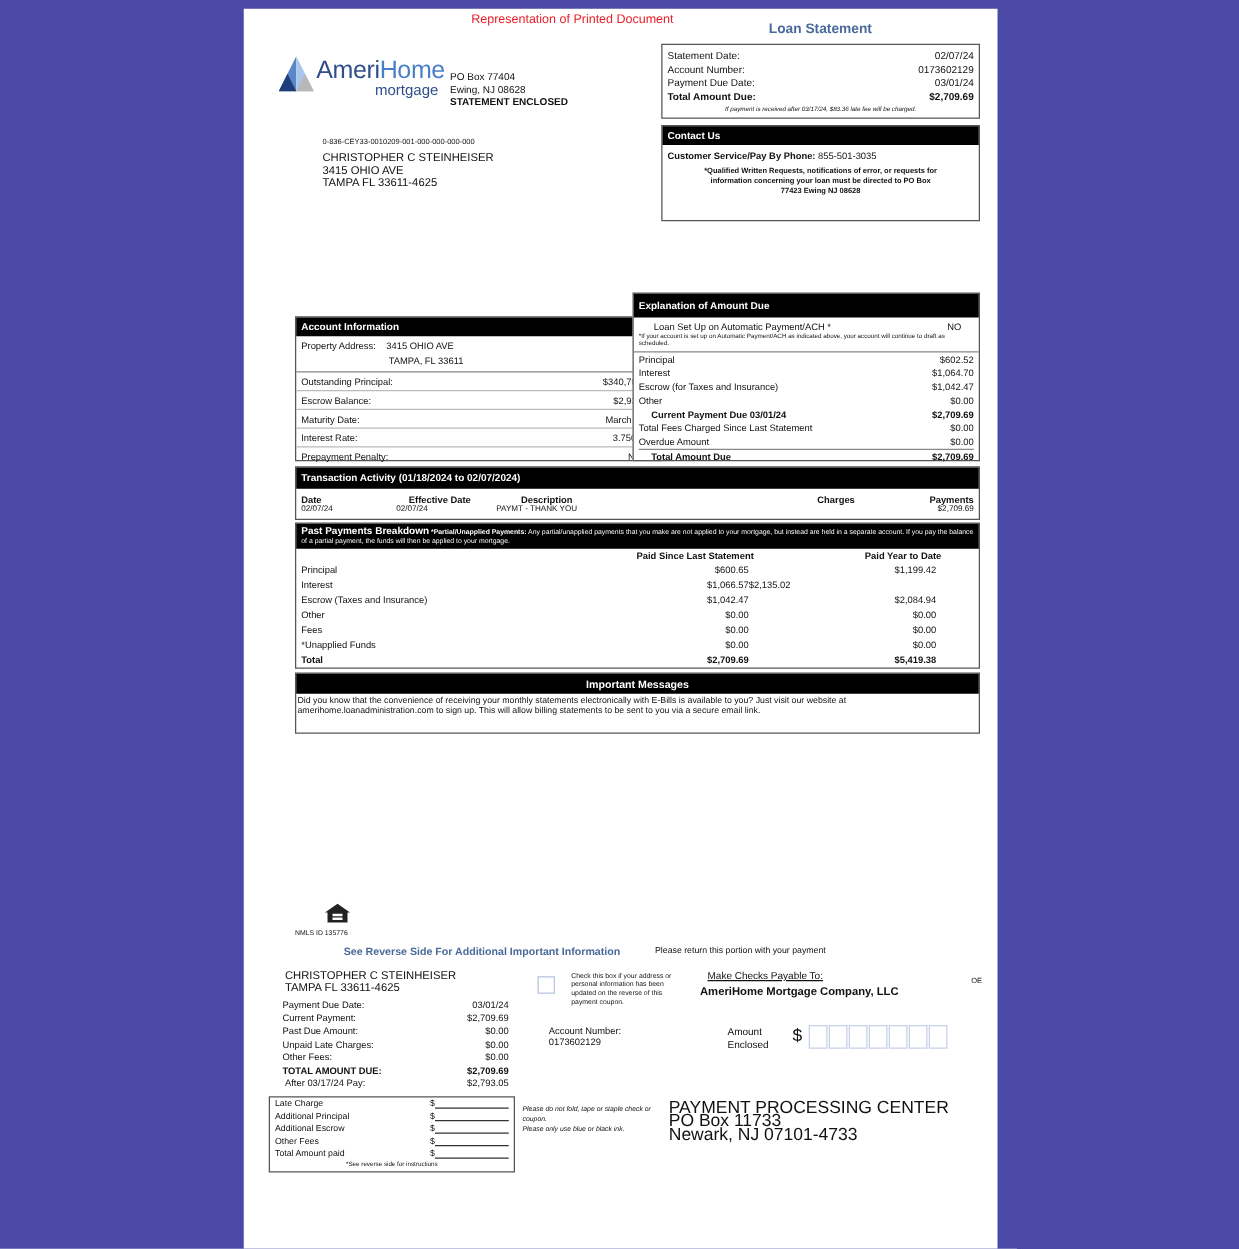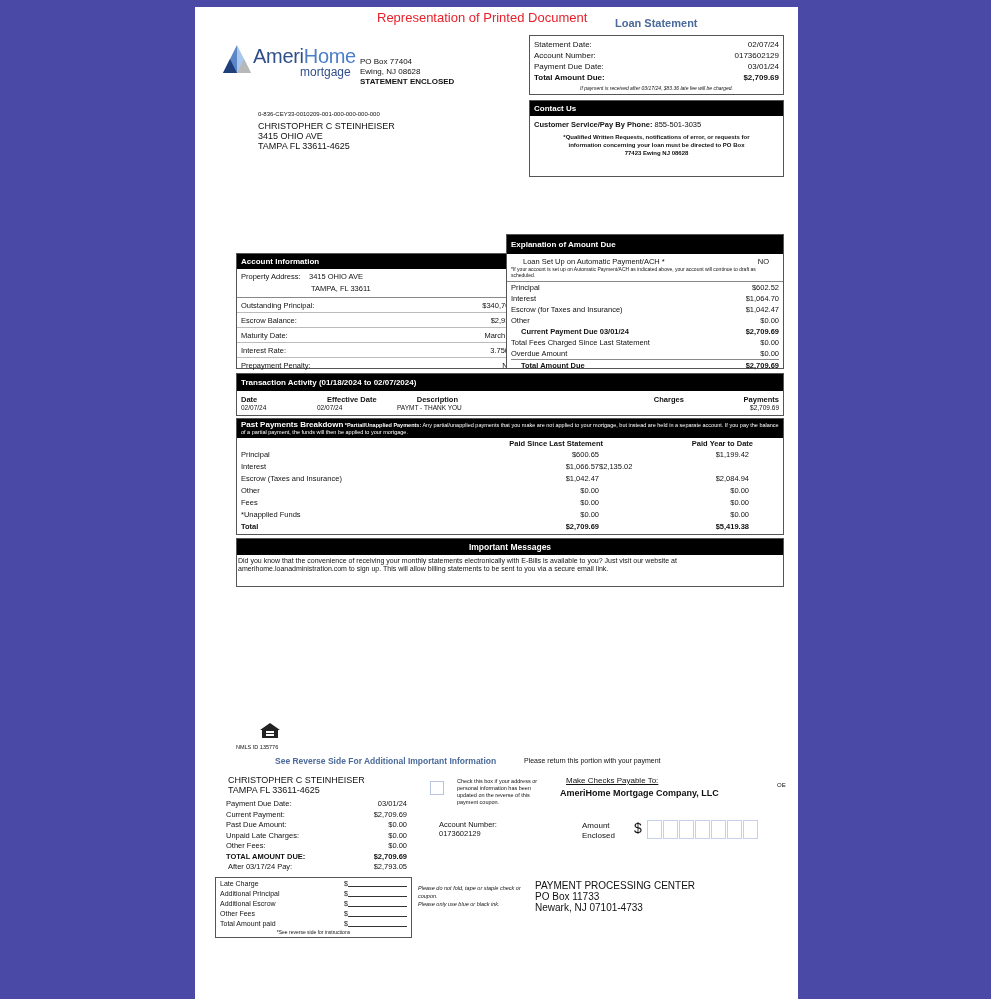--- a/index.html
+++ b/index.html
@@ -3,21 +3,21 @@
 <meta charset="utf-8">
 <style>
   * { box-sizing: border-box; margin: 0; padding: 0; }
   html, body { width: 991px; height: 999px; overflow: hidden; }
   body { background: #4a4aa6; font-family: "Liberation Sans", sans-serif; color: #111; position: relative; }
   .page { position: absolute; left: 195px; top: 7px; width: 603px; height: 992px; background: #fff; }
   .abs { position: absolute; }
   .hdr-bar { background: #000000; color: #fff; font-weight: bold; font-size: 8px; padding: 3px 4px; }
   .box { border: 1px solid #555; background: #fff; }
   .row { display: flex; justify-content: space-between; align-items: center; }
-  .red-banner { color: #e8202a; font-size: 13px; }
+  .red-banner { color: #e8202a; font-size: 10px; }
   .loan-title { color: #4a6a9a; font-weight: bold; font-size: 11px; }
   .tiny { font-size: 5px; }
   .bold { font-weight: bold; }
   .ul { border-bottom: 1px solid #333; display: inline-block; width: 60px; height: 8px; }
 </style>
 </head>
 <body>
 
 <div class="page">
 
@@ -323,19 +323,19 @@
         <span class="ul"></span>
       </div>
     <div style="text-align:center;font-size:5px;line-height:6px;">*See reverse side for instructions</div>
   </div>
 
   <div class="abs" style="left:223px;top:877px;width:110px;font-size:5.5px;line-height:8px;font-style:italic;">
     <div>Please do not fold, tape or staple check or coupon.</div>
     <div>Please only use blue or black ink.</div>
   </div>
 
-  <div class="abs" style="left:340px;top:873px;font-size:10px;line-height:11px;">
+  <div class="abs" style="left:340px;top:873px;font-size:14px;line-height:11px;">
     <div>PAYMENT PROCESSING CENTER</div>
     <div>PO Box 11733</div>
     <div>Newark, NJ  07101-4733</div>
   </div>
 
 </div>
 
 </body></html>

